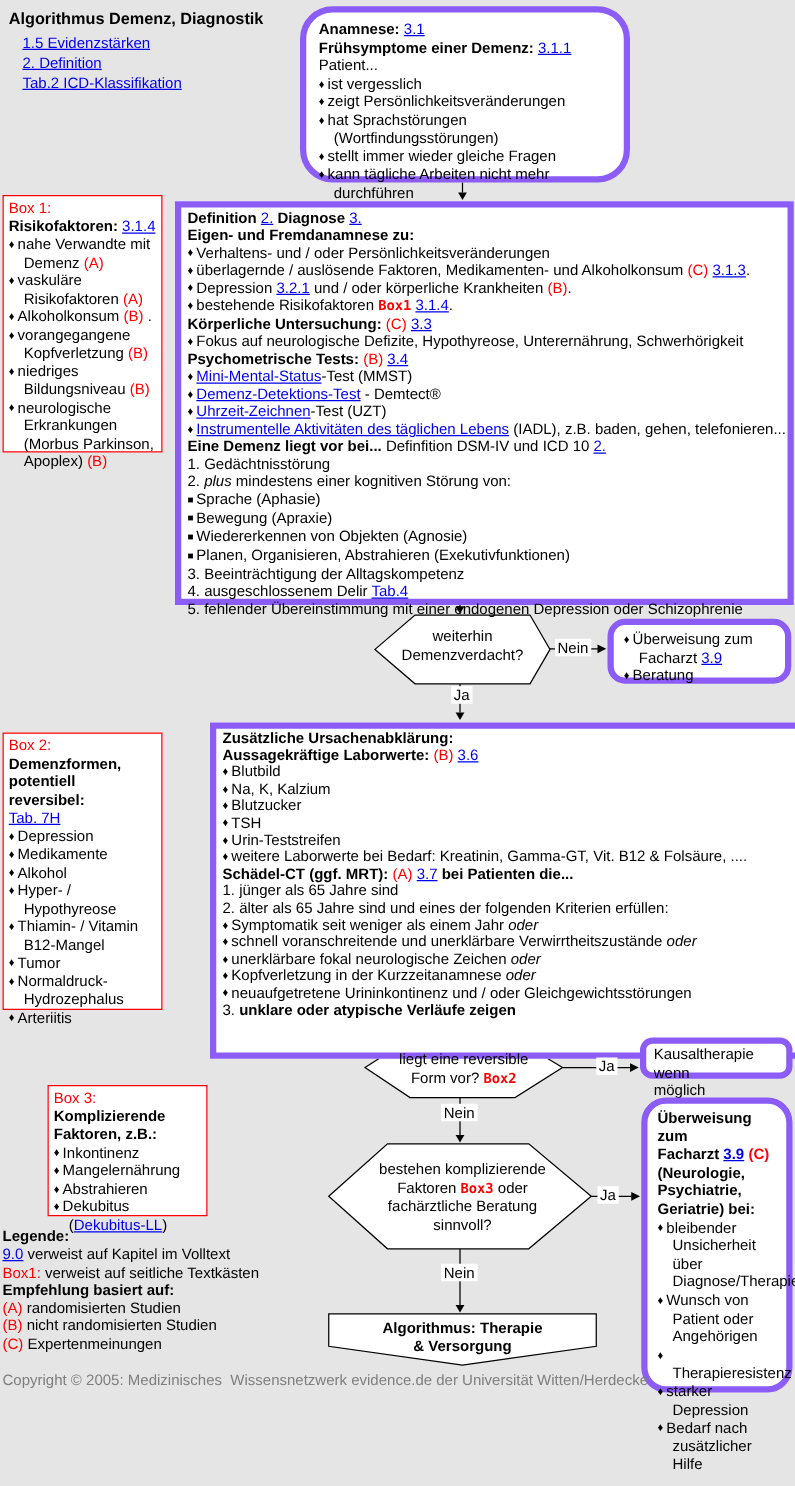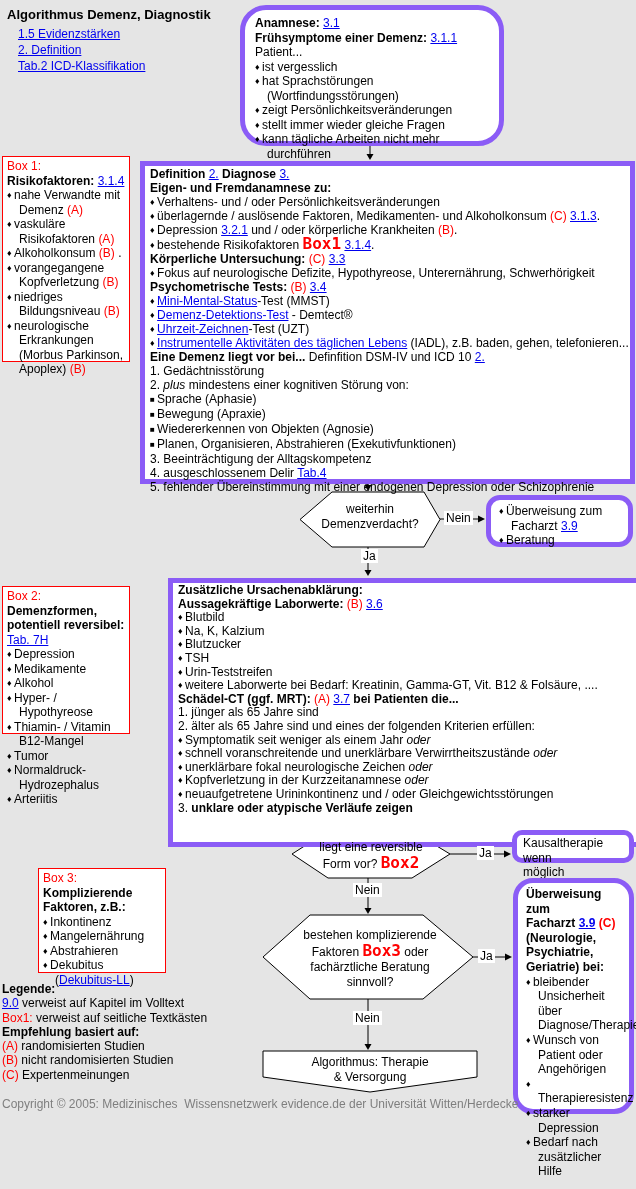--- a/index.html
+++ b/index.html
@@ -8,55 +8,55 @@
   #connector-layer{position:absolute;left:0;top:0;z-index:1;pointer-events:none;}
   .abs{position:absolute;z-index:2;}
   #page-title{left:7px;top:7px;font-size:13px;font-weight:bold;}
   #header-links{left:18px;top:26px;}
   #header-links .ln{line-height:16px;}
   .fbox{border:5px solid #8b5cf6;background:#fff;box-sizing:border-box;}
   .rbox{border:1px solid #f00;background:#fff;box-sizing:border-box;}
   #anamnese-box{left:240px;top:5px;width:264px;height:141px;border-radius:26px;padding:6px 6px 0 10px;}
   #anamnese-box .ln{line-height:14.5px;}
   #box1{left:2px;top:156px;width:128px;height:206px;padding:2px 2px 0 4px;}
-  #box2{left:2px;top:586px;width:128px;height:148px;padding:2px 3px 0 4px;}
+  #box2{left:2px;top:586px;width:128px;height:222px;padding:2px 18px 0 4px;}
   #box3{left:2px;top:868px;width:128px;height:105px;padding:2px 2px 0 4px;margin-left:36px;}
   .sidebox .ln{line-height:14.5px;}
   #main1{left:140px;top:161px;width:495px;height:323px;padding:1px 0 0 5px;}
   #main1 .ln{line-height:14px;white-space:nowrap;}
   #main2{left:140px;top:578px;width:495px;height:269px;padding:1px 0 0 5px;margin-left:28px;}
   #main2 .ln{line-height:13.6px;white-space:nowrap;}
   #referral1{left:486px;top:495px;width:147px;height:52px;border-radius:14px;padding:4px 3px 0 8px;}
   #referral1 .ln{line-height:14.5px;}
   #causal-box{left:512px;top:830px;width:122px;height:33px;border-radius:10px;padding:1px 3px 0 6px;}
   #causal-box .ln{line-height:14.5px;}
   #specialist-box{left:513px;top:878px;width:121px;height:236px;border-radius:20px;padding:4px 3px 0 8px;}
   #specialist-box .ln{line-height:14.6px;}
   #legend{left:2px;top:982px;width:240px;}
   #legend .ln{line-height:14.3px;}
   .hextext{text-align:center;z-index:2;}
   .hextext .ln{line-height:15px;}
   #hex1-text{left:300px;top:502px;width:140px;}
   #hex2-text{left:292px;top:840px;width:158px;}
   #hex3-text{left:278px;top:928px;width:184px;}
   #therapy-label{left:263px;top:1055px;width:214px;text-align:center;}
-  #therapy-label .ln{line-height:15px;}
+  #therapy-label .ln{line-height:15px;font-weight:bold;}
   #copyright{left:2px;top:1097px;color:#7f7f7f;white-space:pre;}
   .elabel{position:absolute;background:#fff;padding:0 2px;z-index:3;}
   #lbl-nein1{left:444px;top:511px;}
   #lbl-ja1{left:361px;top:549px;}
   #lbl-ja2{left:477px;top:846px;}
   #lbl-nein2{left:353px;top:883px;}
   #lbl-ja3{left:478px;top:949px;}
   #lbl-nein3{left:353px;top:1011px;}
   .hang{padding-left:12px;text-indent:-12px;}
   .s-b{font-weight:bold;}
   .s-a{color:#0000ee;text-decoration:underline;cursor:pointer;}
   .s-r{color:#f00;}
-  .s-m{color:#f00;font-family:"DejaVu Sans Mono","Liberation Mono",monospace;font-weight:bold;font-size:16px;}
+  .s-m{color:#f00;font-family:"DejaVu Sans Mono","Liberation Mono",monospace;font-weight:bold;font-size:11px;}
   .s-i{font-style:italic;}
   .s-d{font-size:9px;vertical-align:1px;}
   .s-q{font-size:8px;vertical-align:1px;}
 </style>
 </head>
 <body>
 
 <div id="canvas">
 
   <svg id="connector-layer" width="636" height="1189" viewBox="0 0 636 1189">
@@ -94,22 +94,22 @@
   <div class="abs" id="header-links">
       <div class="ln"><span class="s-a">1.5 Evidenzstärken</span></div>
       <div class="ln"><span class="s-a">2. Definition</span></div>
       <div class="ln"><span class="s-a">Tab.2 ICD-Klassifikation</span></div>
     </div>
 
   <div class="abs fbox" id="anamnese-box">
       <div class="ln"><span class="s-b">Anamnese: </span><span class="s-a">3.1</span></div>
       <div class="ln"><span class="s-b">Frühsymptome einer Demenz: </span><span class="s-a">3.1.1</span><span> Patient...</span></div>
       <div class="ln hang"><span class="s-d">♦ </span><span>ist vergesslich</span></div>
+      <div class="ln hang"><span class="s-d">♦ </span><span>zeigt Persönlichkeitsveränderungen</span></div>
       <div class="ln hang"><span class="s-d">♦ </span><span>hat Sprachstörungen (Wortfindungsstörungen)</span></div>
-      <div class="ln hang"><span class="s-d">♦ </span><span>zeigt Persönlichkeitsveränderungen</span></div>
       <div class="ln hang"><span class="s-d">♦ </span><span>stellt immer wieder gleiche Fragen</span></div>
       <div class="ln hang"><span class="s-d">♦ </span><span>kann tägliche Arbeiten nicht mehr durchführen</span></div>
       <div class="ln hang"><span class="s-d">♦ </span><span>vernachlässigt die persönliche Hygiene</span></div>
       <div class="ln hang"><span class="s-d">♦ </span><span>gibt komplexe Gewohnheit/Hobbies auf</span></div>
     </div>
 
   <div class="abs rbox sidebox" id="box1">
       <div class="ln"><span class="s-r">Box 1:</span></div>
       <div class="ln"><span class="s-b">Risikofaktoren: </span><span class="s-a">3.1.4</span></div>
       <div class="ln hang"><span class="s-d">♦ </span><span>nahe Verwandte mit Demenz </span><span class="s-r">(A)</span></div>

